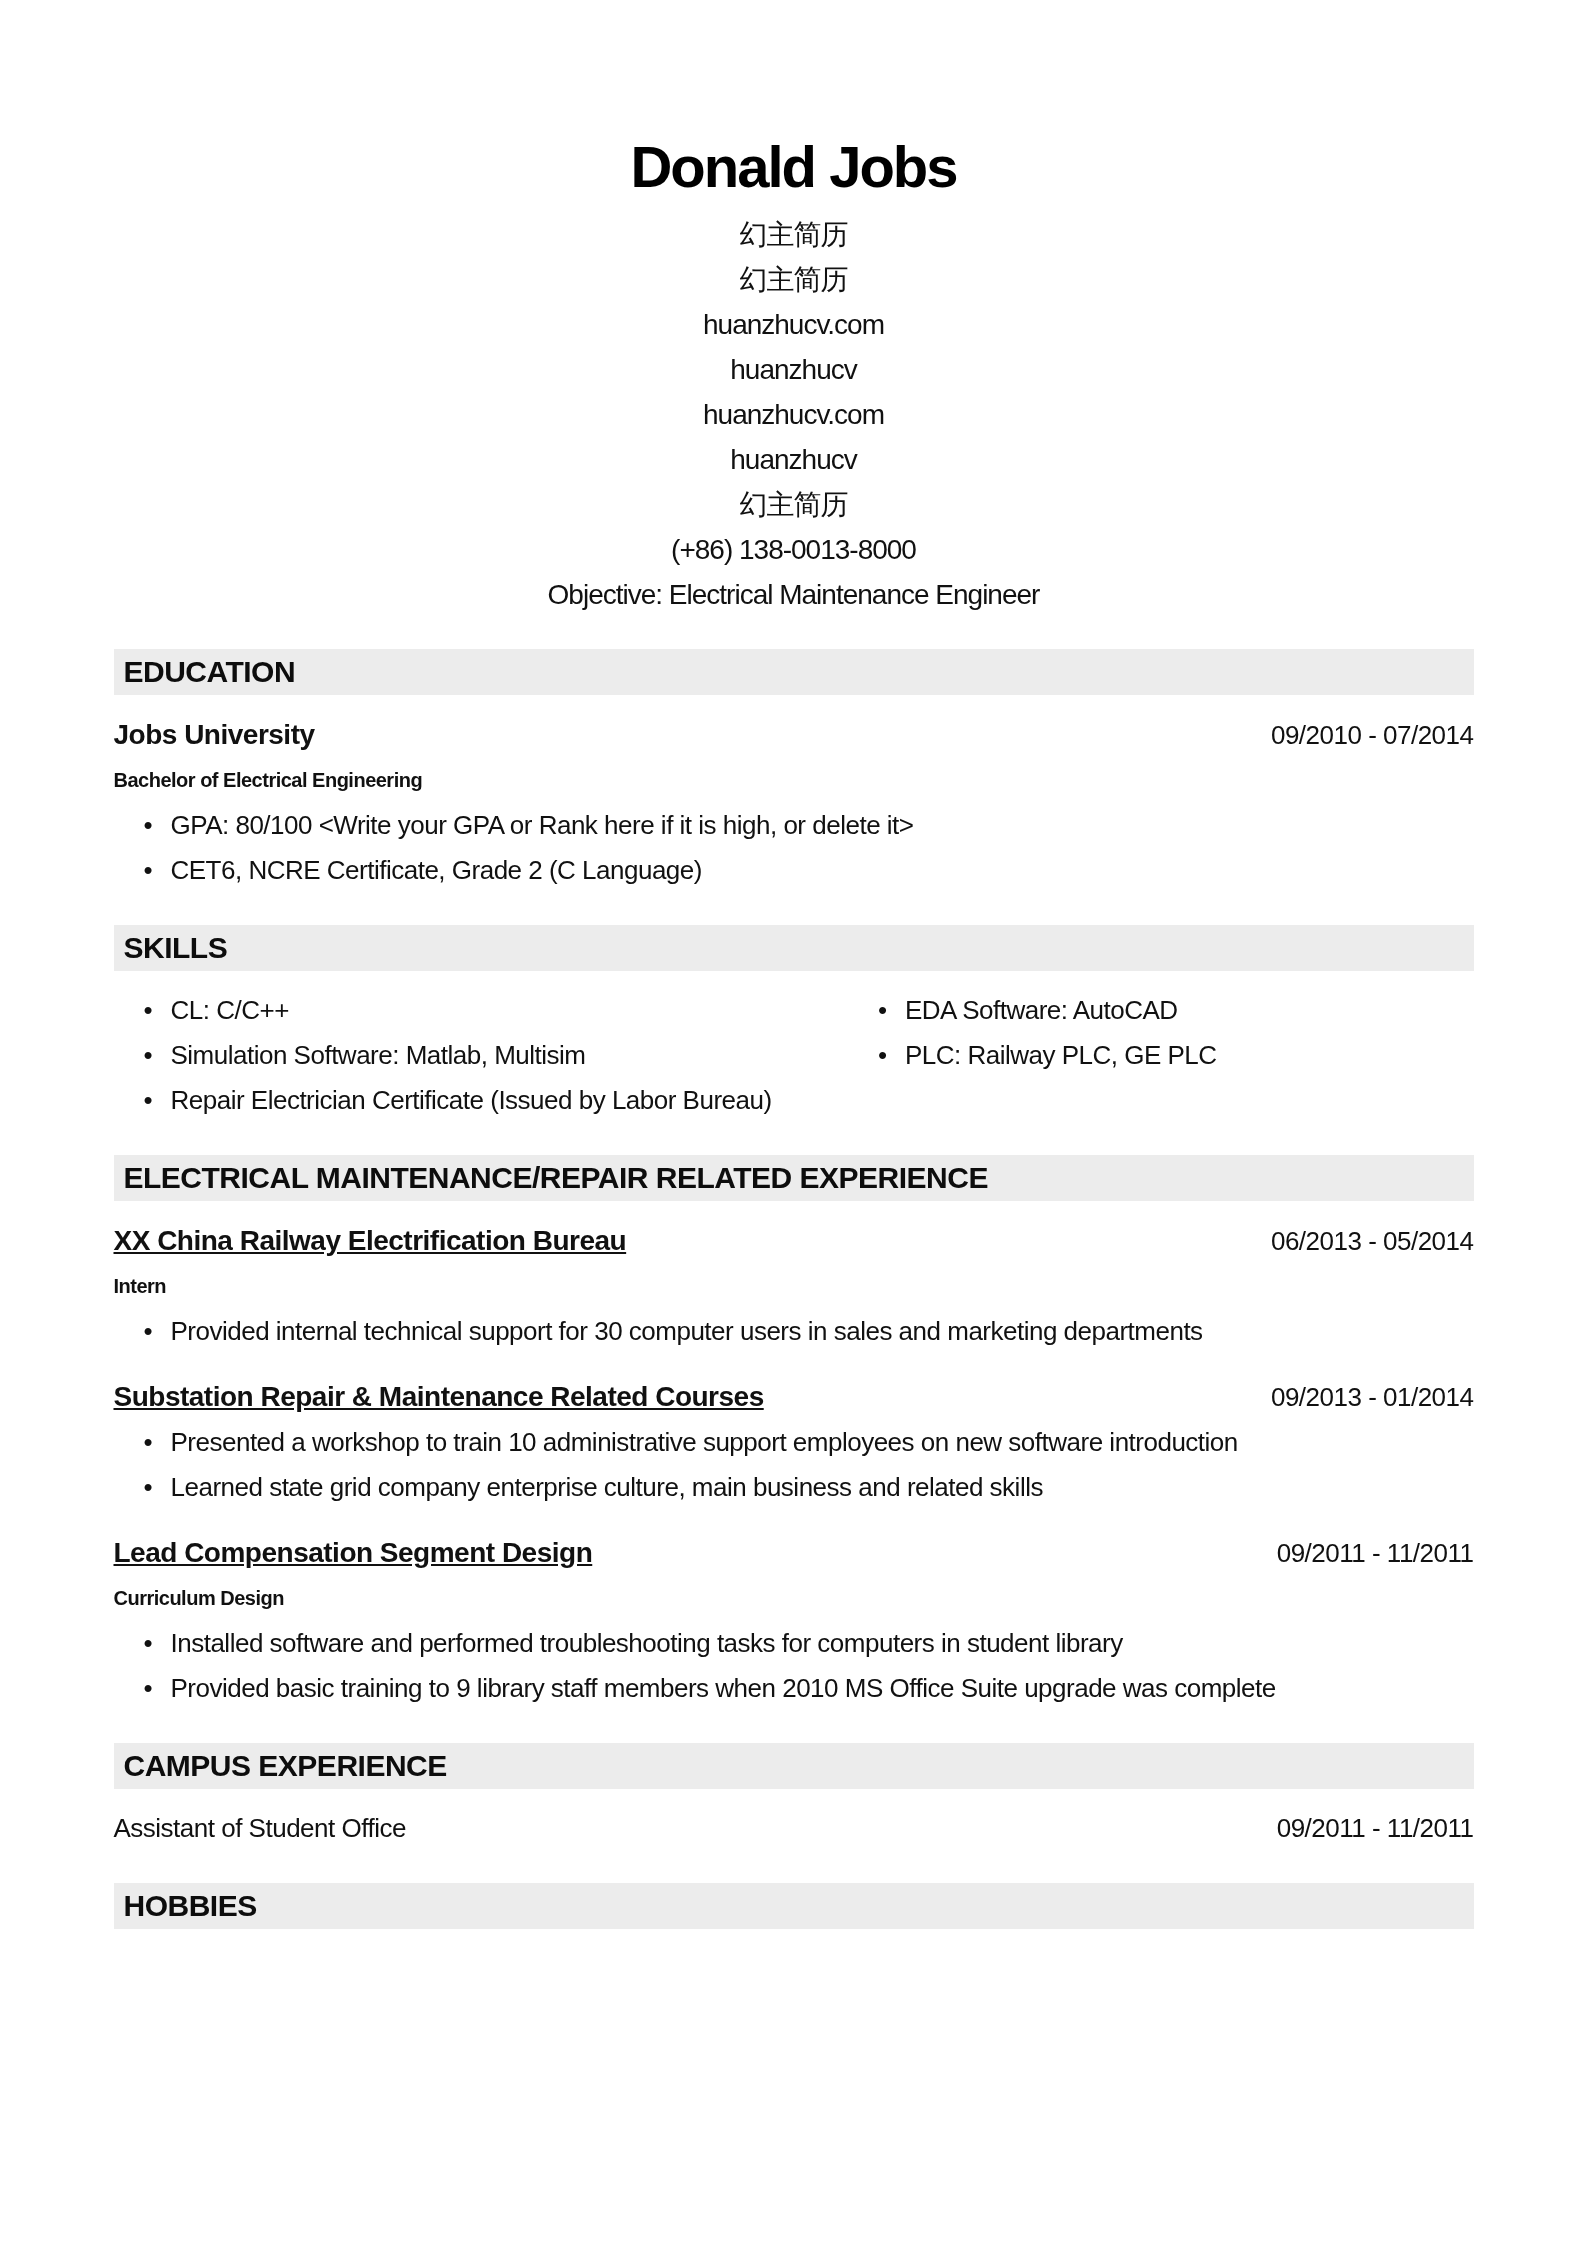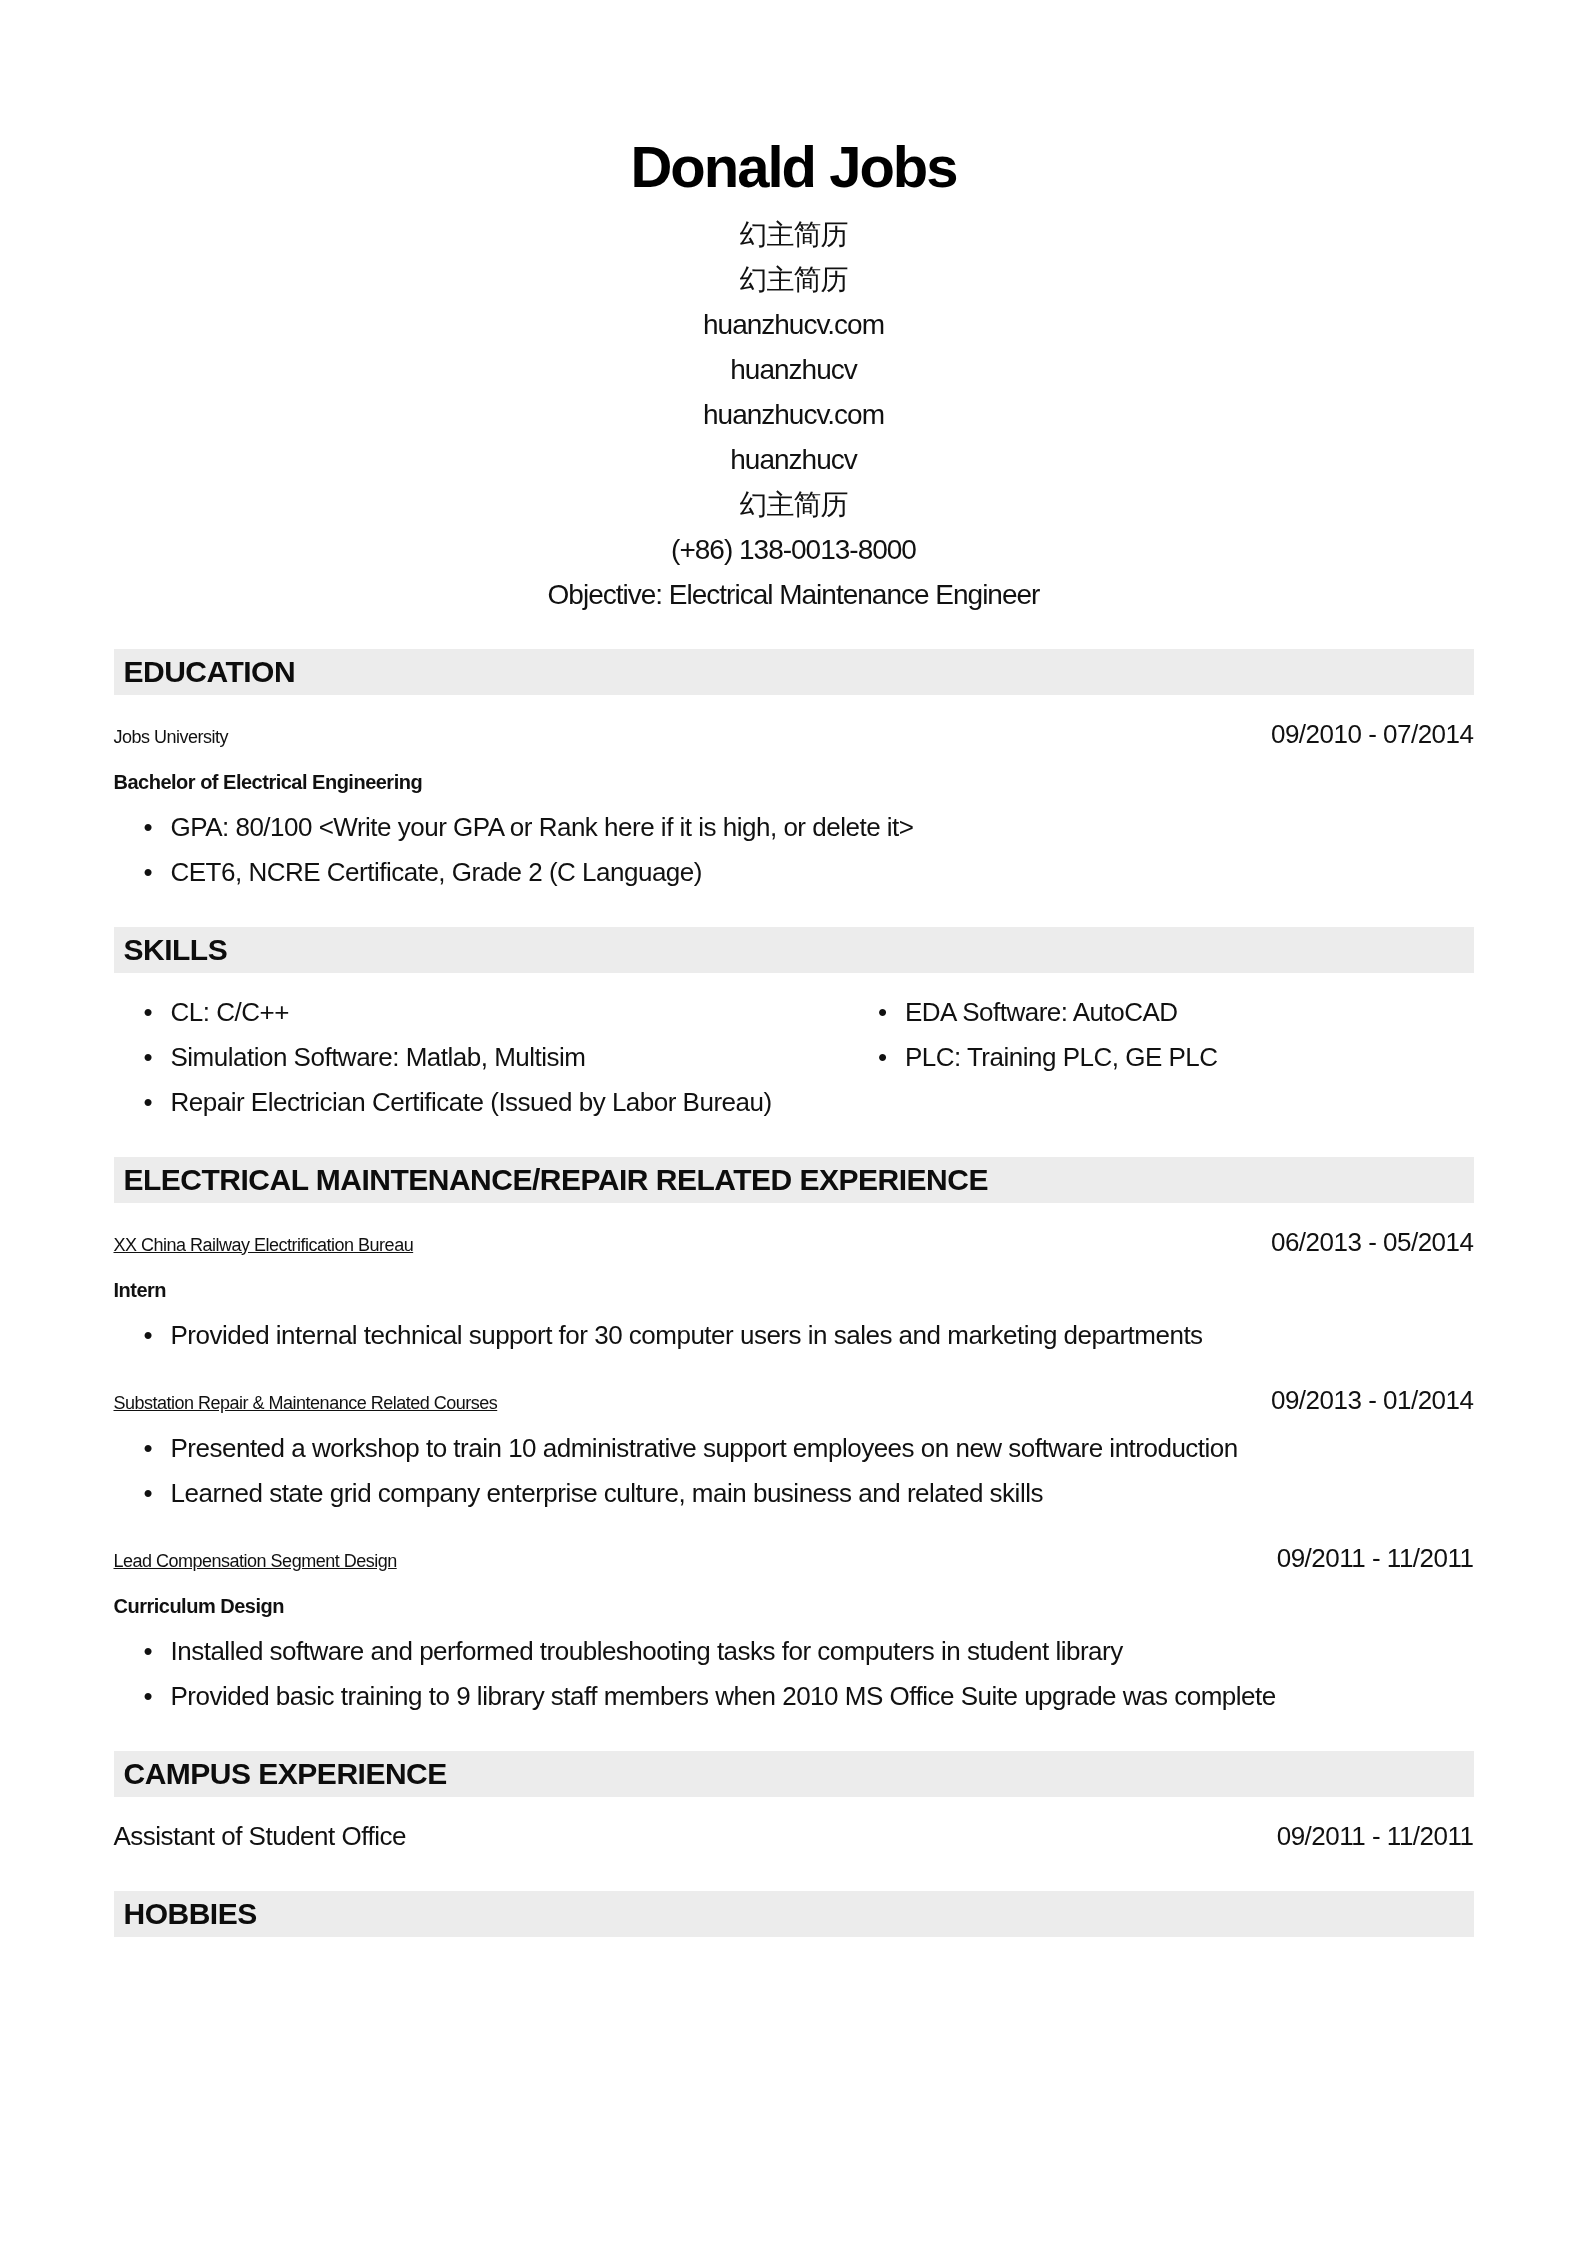--- a/index.html
+++ b/index.html
@@ -41,22 +41,22 @@
     margin-top: 32px;
     margin-bottom: 17px;
     color: #0d0d0d;
   }
   .row {
     display: flex;
     justify-content: space-between;
     align-items: baseline;
   }
   .entry-title {
-    font-size: 18px;
-    font-weight: normal;
+    font-size: 28px;
+    font-weight: bold;
     letter-spacing: -0.5px;
     line-height: 45px;
   }
   .entry-title.underlined { text-decoration: underline; }
   .entry-role {
     font-size: 20px;
     font-weight: bold;
     letter-spacing: -0.5px;
     line-height: 45px;
   }
@@ -132,21 +132,21 @@
   <div>
     <div class="section-bar">SKILLS</div>
     <div class="skills-cols">
       <ul class="bullets skills-col-left">
         <li>CL: C/C++</li>
         <li>Simulation Software: Matlab, Multisim</li>
         <li>Repair Electrician Certificate (Issued by Labor Bureau)</li>
       </ul>
       <ul class="bullets skills-col-right">
         <li>EDA Software: AutoCAD</li>
-        <li>PLC: Training PLC, GE PLC</li>
+        <li>PLC: Railway PLC, GE PLC</li>
       </ul>
     </div>
   </div>
 
   <div>
     <div class="section-bar">ELECTRICAL MAINTENANCE/REPAIR RELATED EXPERIENCE</div>
 
     <div class="xp-entry">
       <div class="row">
         <span class="entry-title underlined">XX China Railway Electrification Bureau</span>

